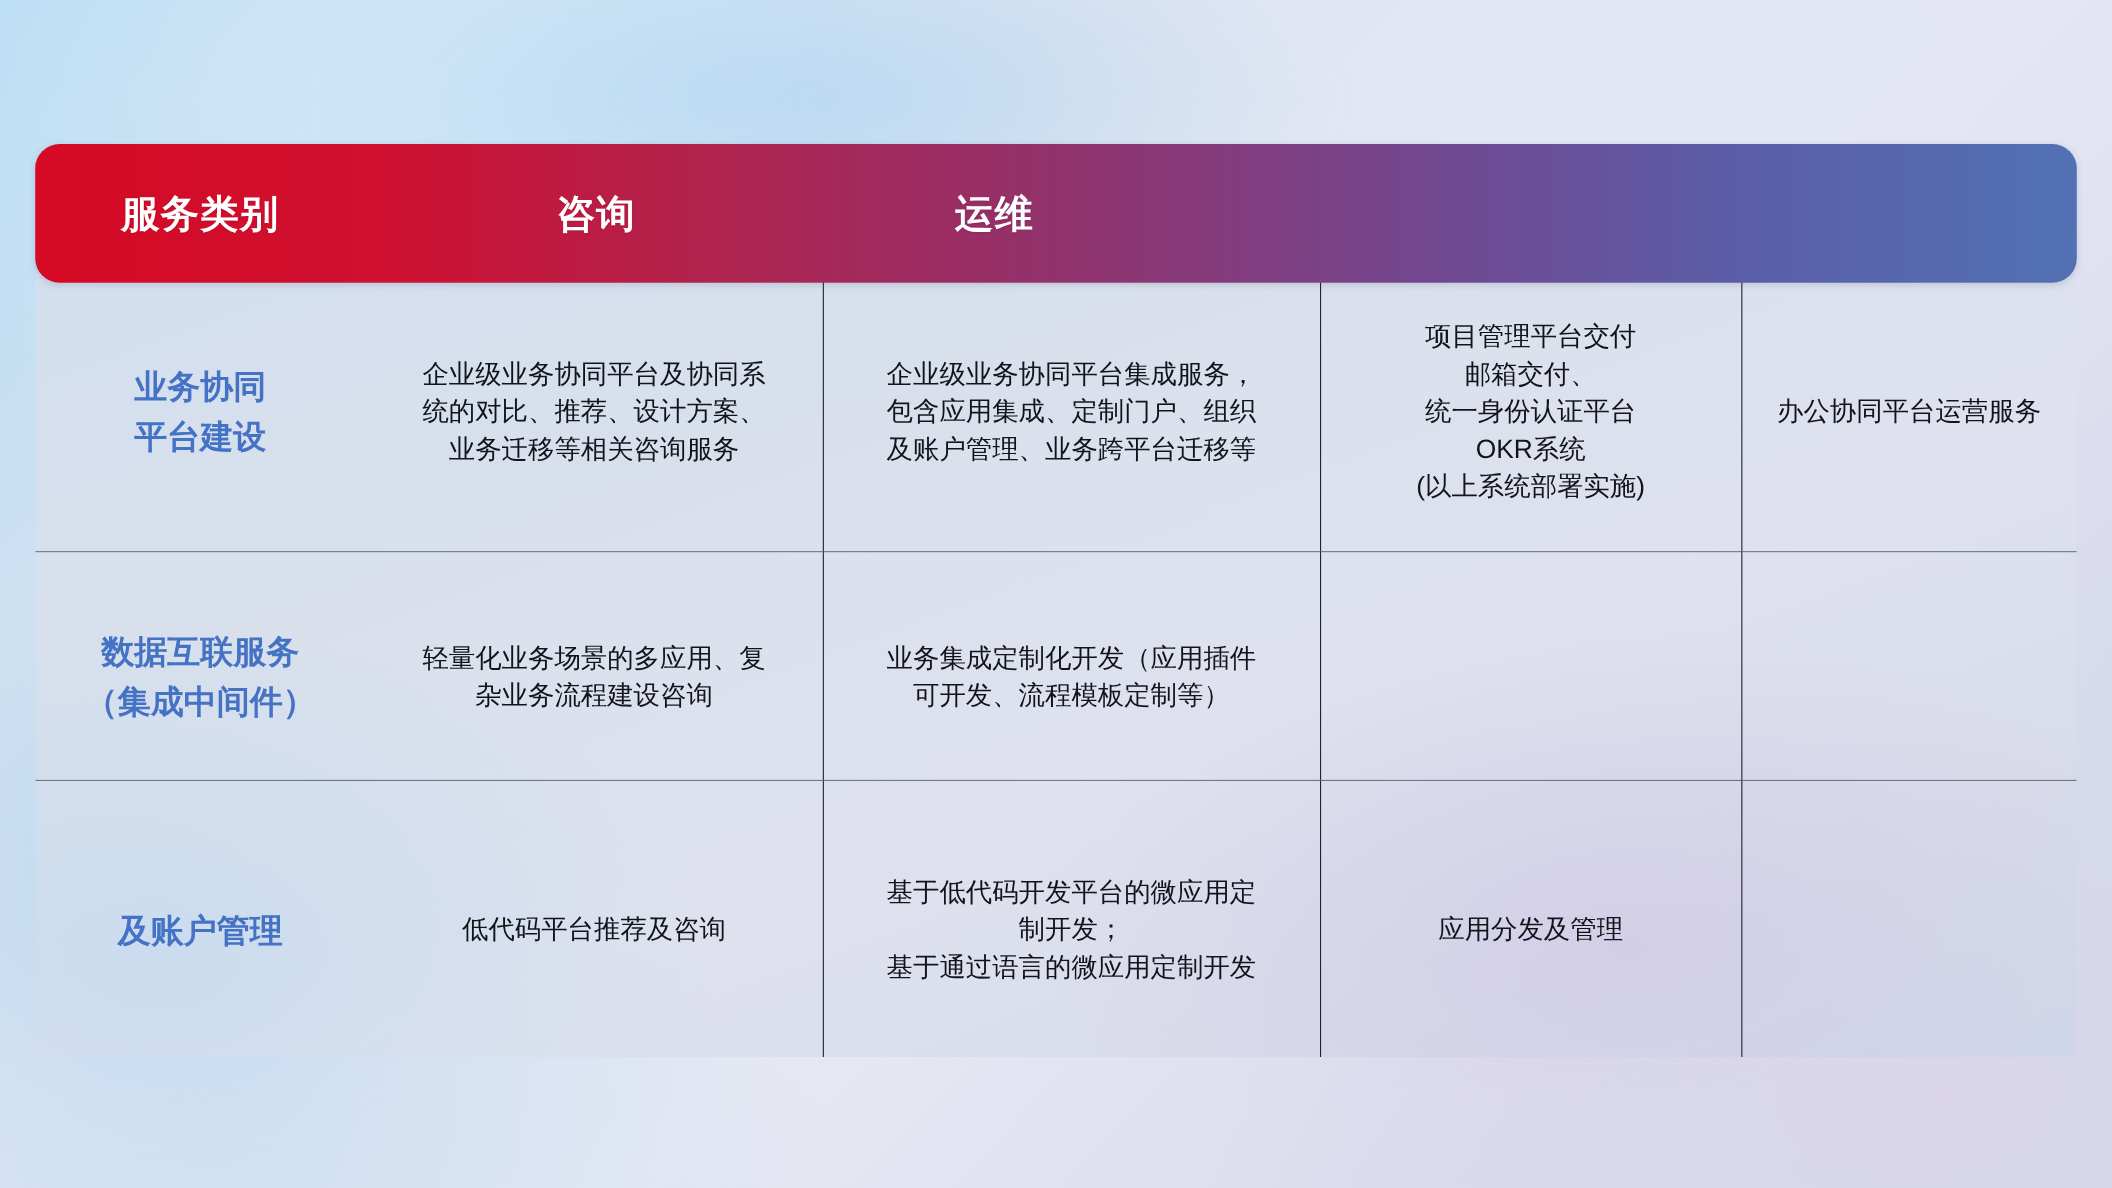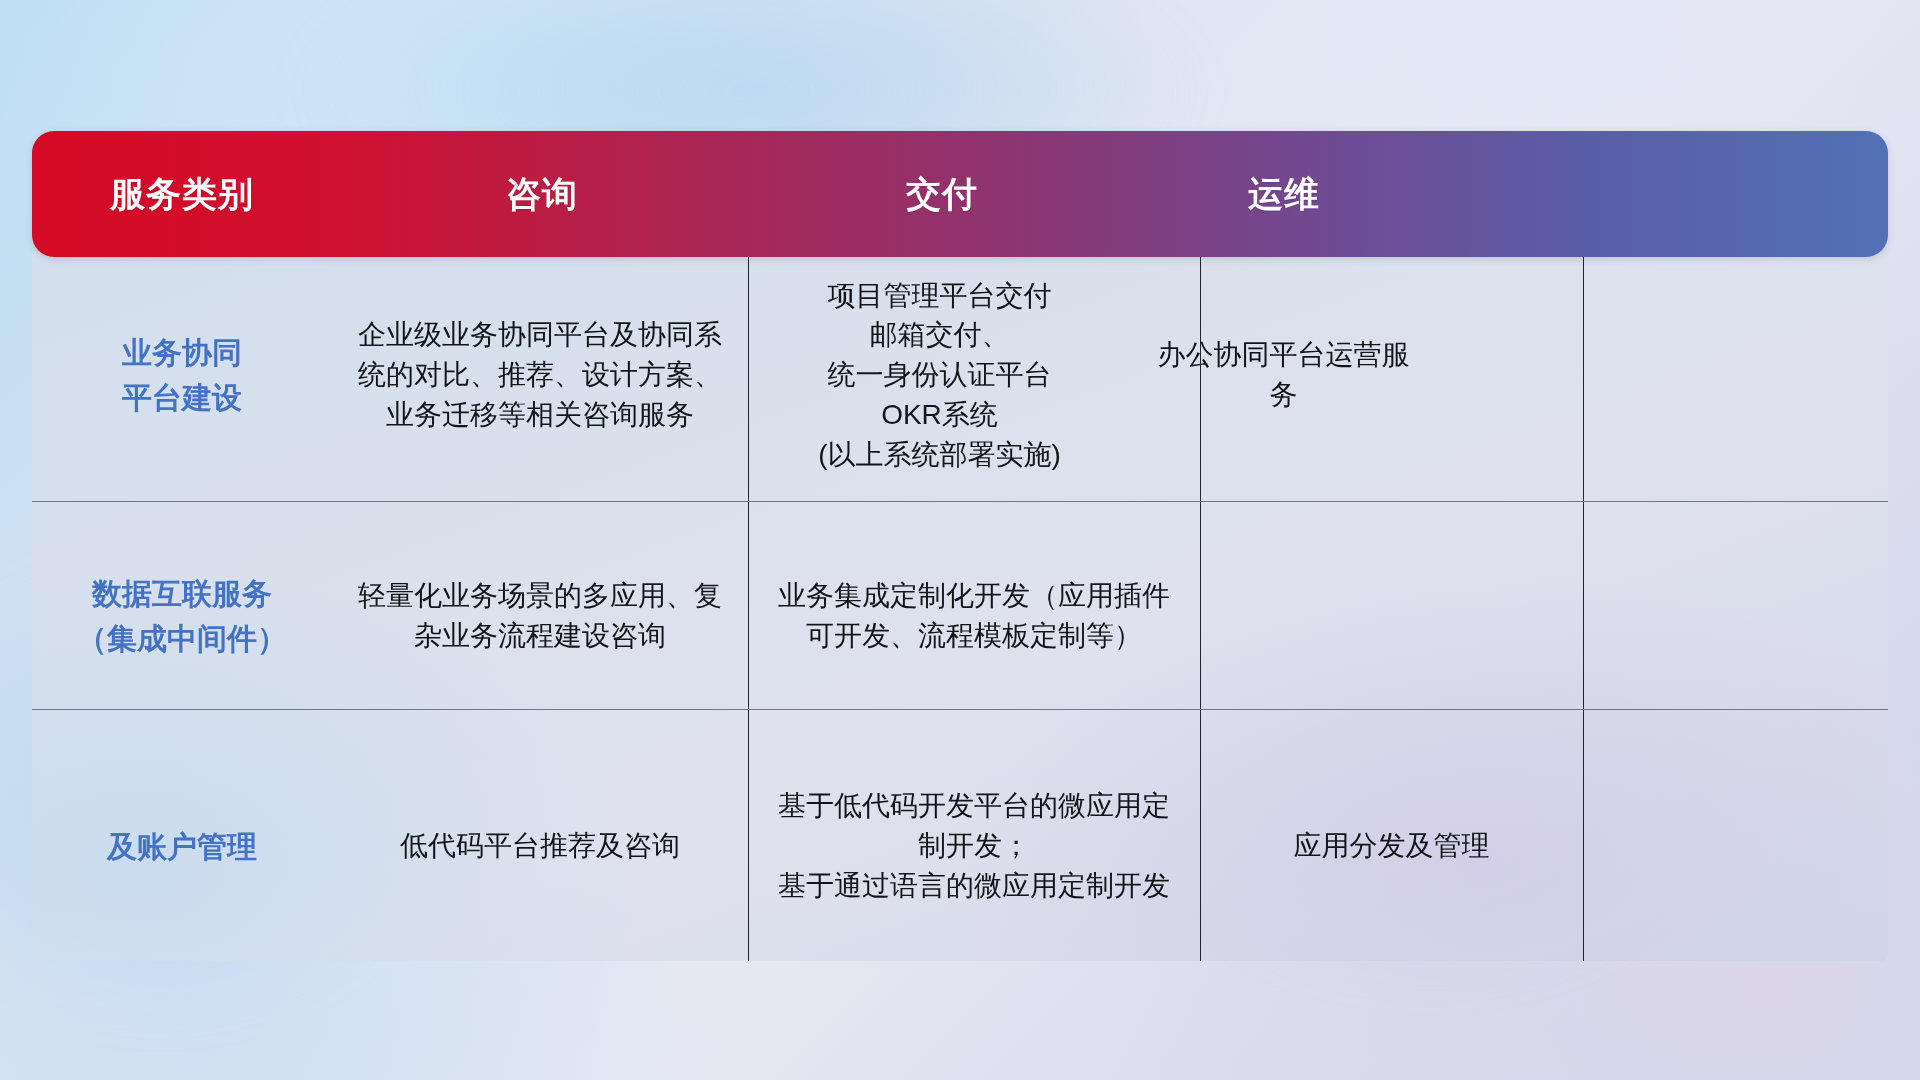--- a/index.html
+++ b/index.html
@@ -146,21 +146,21 @@
   .vs-3 { left: 1551px; }
 
   .cell {
     display: flex;
     align-items: center;
     justify-content: center;
     box-sizing: border-box;
     padding: 6px 14px;
     text-align: center;
     color: #111418;
-    font-size: 28px;
+    font-size: 24px;
     line-height: 1.42;
     white-space: pre-line;
   }
   .c-0 { width: 300px; }
   .c-1 { width: 416px; }
   .c-2 { width: 452px; }
   .c-3 { width: 383px; }
   .c-4 { width: 305px; }
 
   .cat-label {
@@ -176,38 +176,40 @@
 <div id="bg-base"></div>
 <div id="bg-glow-1"></div>
 <div id="bg-glow-2"></div>
 <div id="bg-glow-3"></div>
 
 <div id="table-panel">
 
   <div class="header-bar">
     <div class="header-cell hc-0">服务类别</div>
     <div class="header-cell hc-1">咨询</div>
-    <div class="header-cell hc-3">交付</div>
     <div class="header-cell hc-4">运维</div>
   </div>
 
   <div class="table-body">
 
     <div class="col-sep vs-1"></div>
     <div class="col-sep vs-2"></div>
     <div class="col-sep vs-3"></div>
     <div class="row-sep sep-a"></div>
     <div class="row-sep sep-b"></div>
 
     <div class="row row-0">
       <div class="cell c-0 cat-label">业务协同
 平台建设</div>
       <div class="cell c-1">企业级业务协同平台及协同系
 统的对比、推荐、设计方案、
 业务迁移等相关咨询服务</div>
+      <div class="cell c-2">企业级业务协同平台集成服务，
+包含应用集成、定制门户、组织
+及账户管理、业务跨平台迁移等</div>
       <div class="cell c-3">项目管理平台交付
 邮箱交付、
 统一身份认证平台
 OKR系统
 (以上系统部署实施)</div>
       <div class="cell c-4">办公协同平台运营服务</div>
     </div>
 
     <div class="row row-1">
       <div class="cell c-0 cat-label">数据互联服务

